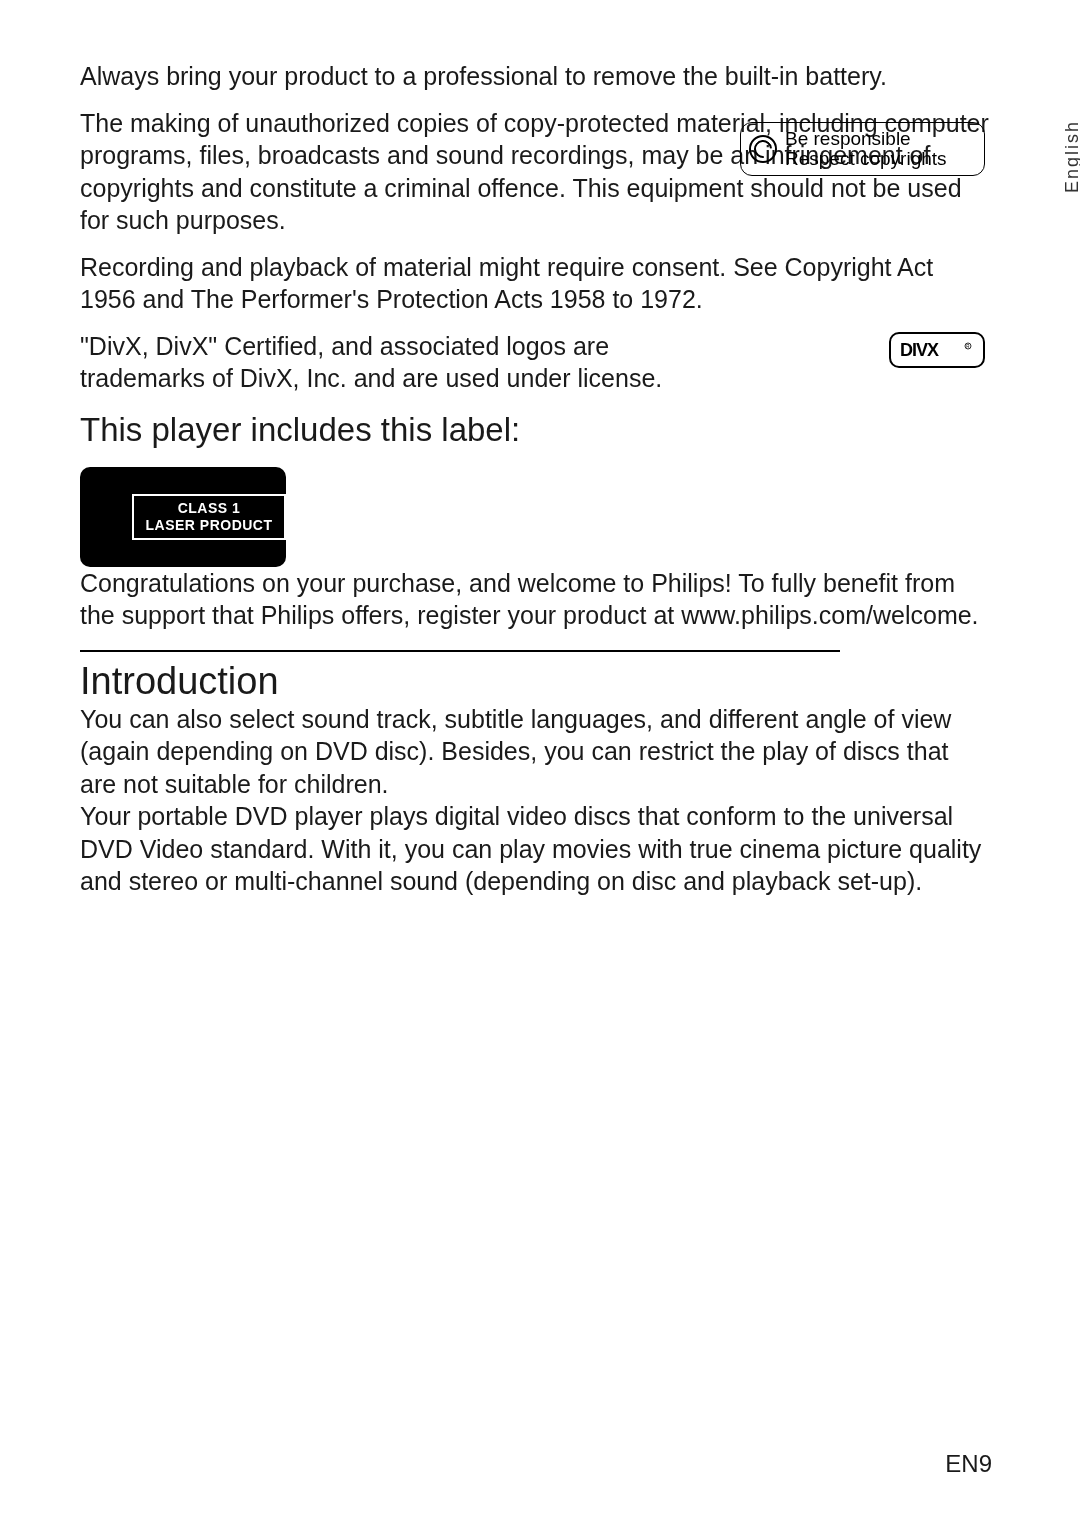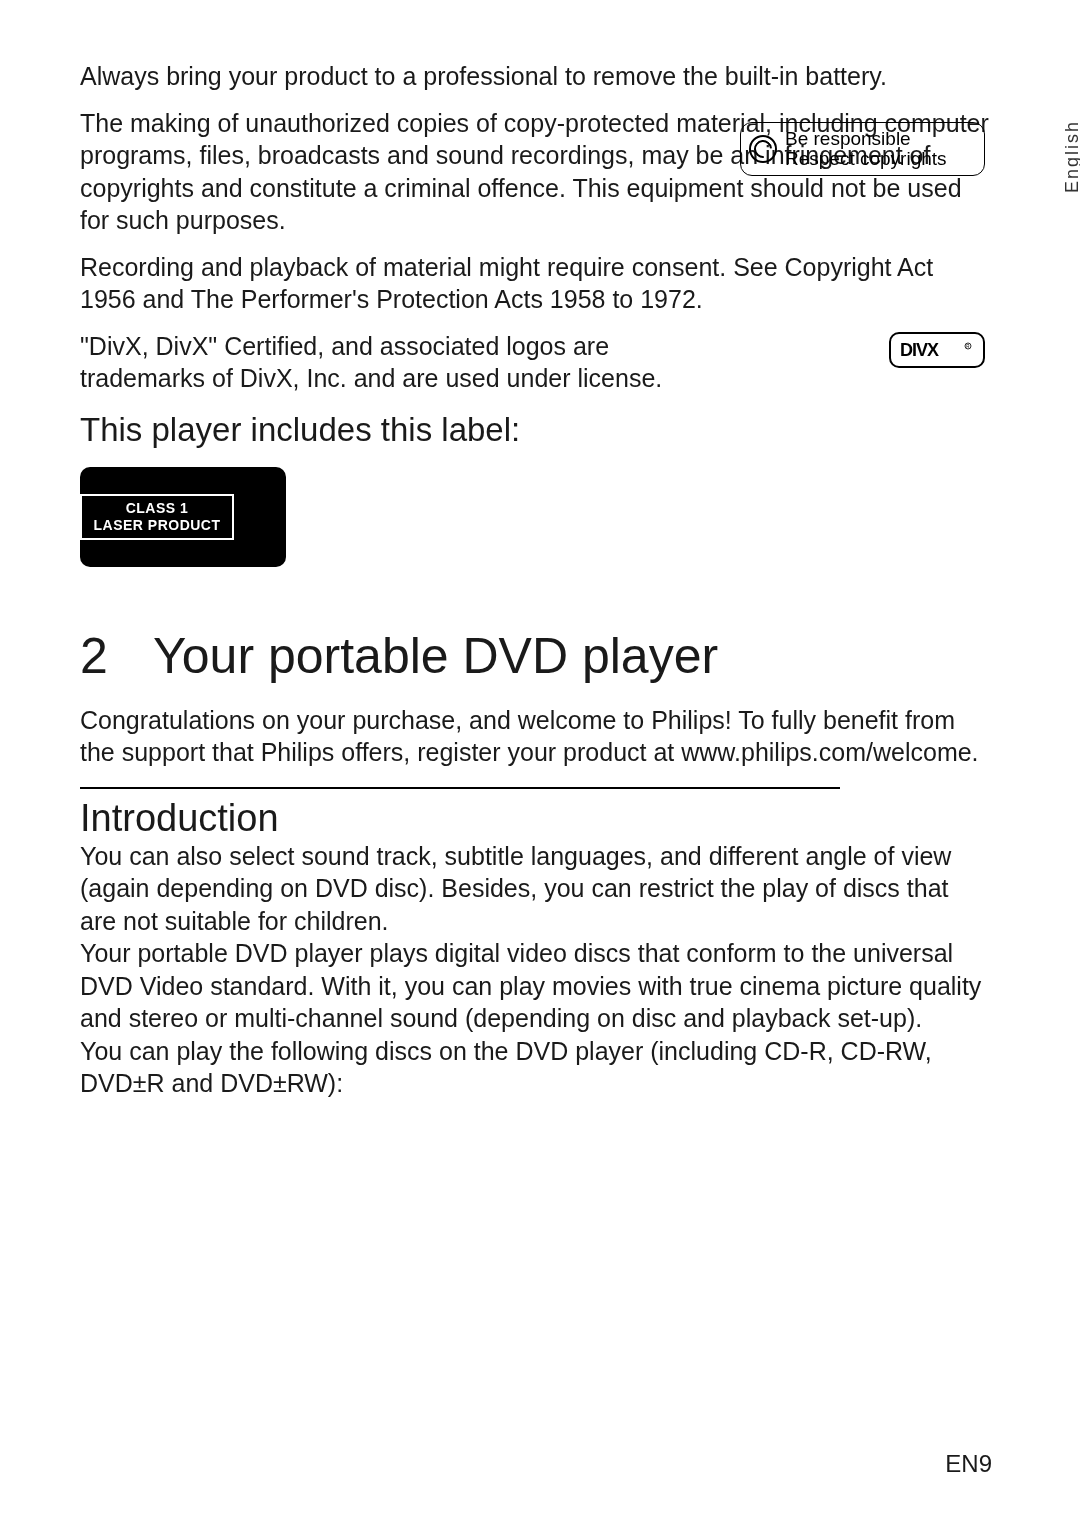--- a/index.html
+++ b/index.html
@@ -94,21 +94,21 @@
     margin-bottom: 18px;
   }
   .laser-label {
     width: 206px;
     height: 100px;
     background: #000;
     border-radius: 10px;
     position: relative;
     display: flex;
     align-items: center;
-    justify-content: flex-start;
+    justify-content: flex-end;
   }
   .laser-inner {
     width: 150px;
     height: 42px;
     border: 2px solid #fff;
     display: flex;
     flex-direction: column;
     align-items: center;
     justify-content: center;
   }
@@ -185,32 +185,27 @@
 
   <div class="label-intro">This player includes this label:</div>
 
   <div class="laser-label">
     <div class="laser-inner">
       <span>CLASS 1</span>
       <span>LASER PRODUCT</span>
     </div>
   </div>
 
-  <h1 class="section">
-    <span class="num">2</span>
-    <span>Your portable DVD player</span>
-  </h1>
 
   <div class="body-text para">Congratulations on your purchase, and welcome to Philips! To fully benefit from the support that Philips offers, register your product at www.philips.com/welcome.</div>
 
   <hr class="rule">
   <h2 class="subsection" style="border-top:none;padding-top:0;">Introduction</h2>
 
   <div class="body-text">You can also select sound track, subtitle languages, and different angle of view (again depending on DVD disc). Besides, you can restrict the play of discs that are not suitable for children.</div>
   <div class="body-text">Your portable DVD player plays digital video discs that conform to the universal DVD Video standard. With it, you can play movies with true cinema picture quality and stereo or multi-channel sound (depending on disc and playback set-up).</div>
-  <div class="body-text">You can play the following discs on the DVD player (including CD-R, CD-RW, DVD±R and DVD±RW):</div>
 
   <div class="footer">
     <span>EN</span>
     <span class="pn">9</span>
   </div>
 
 </div>
 
 </body></html>

